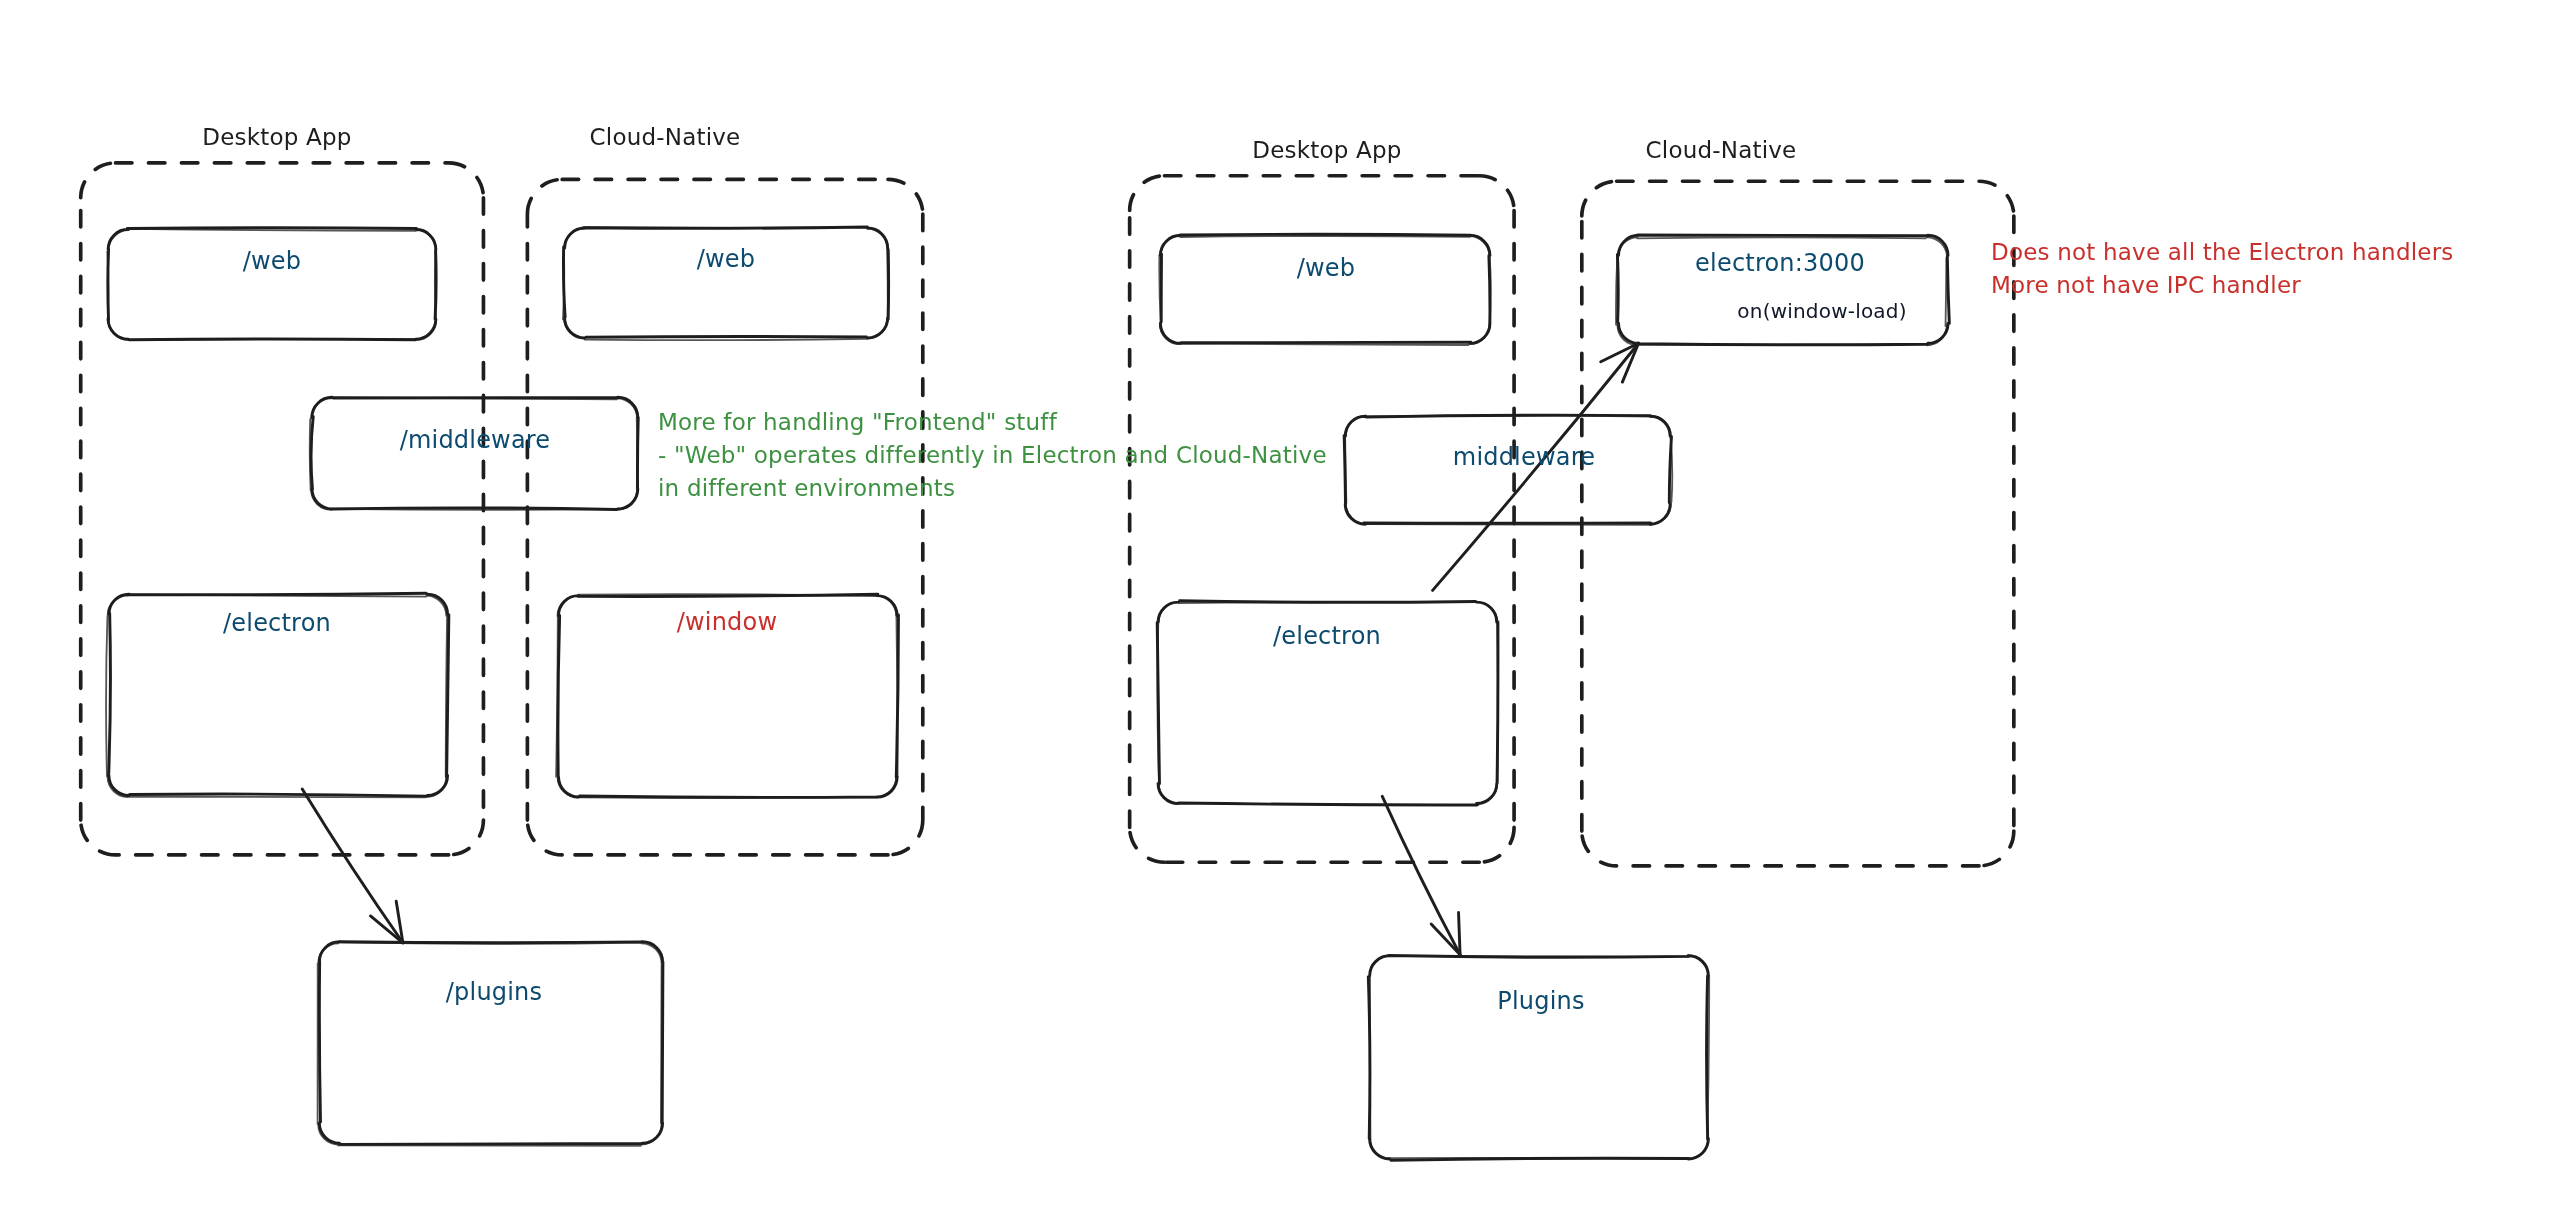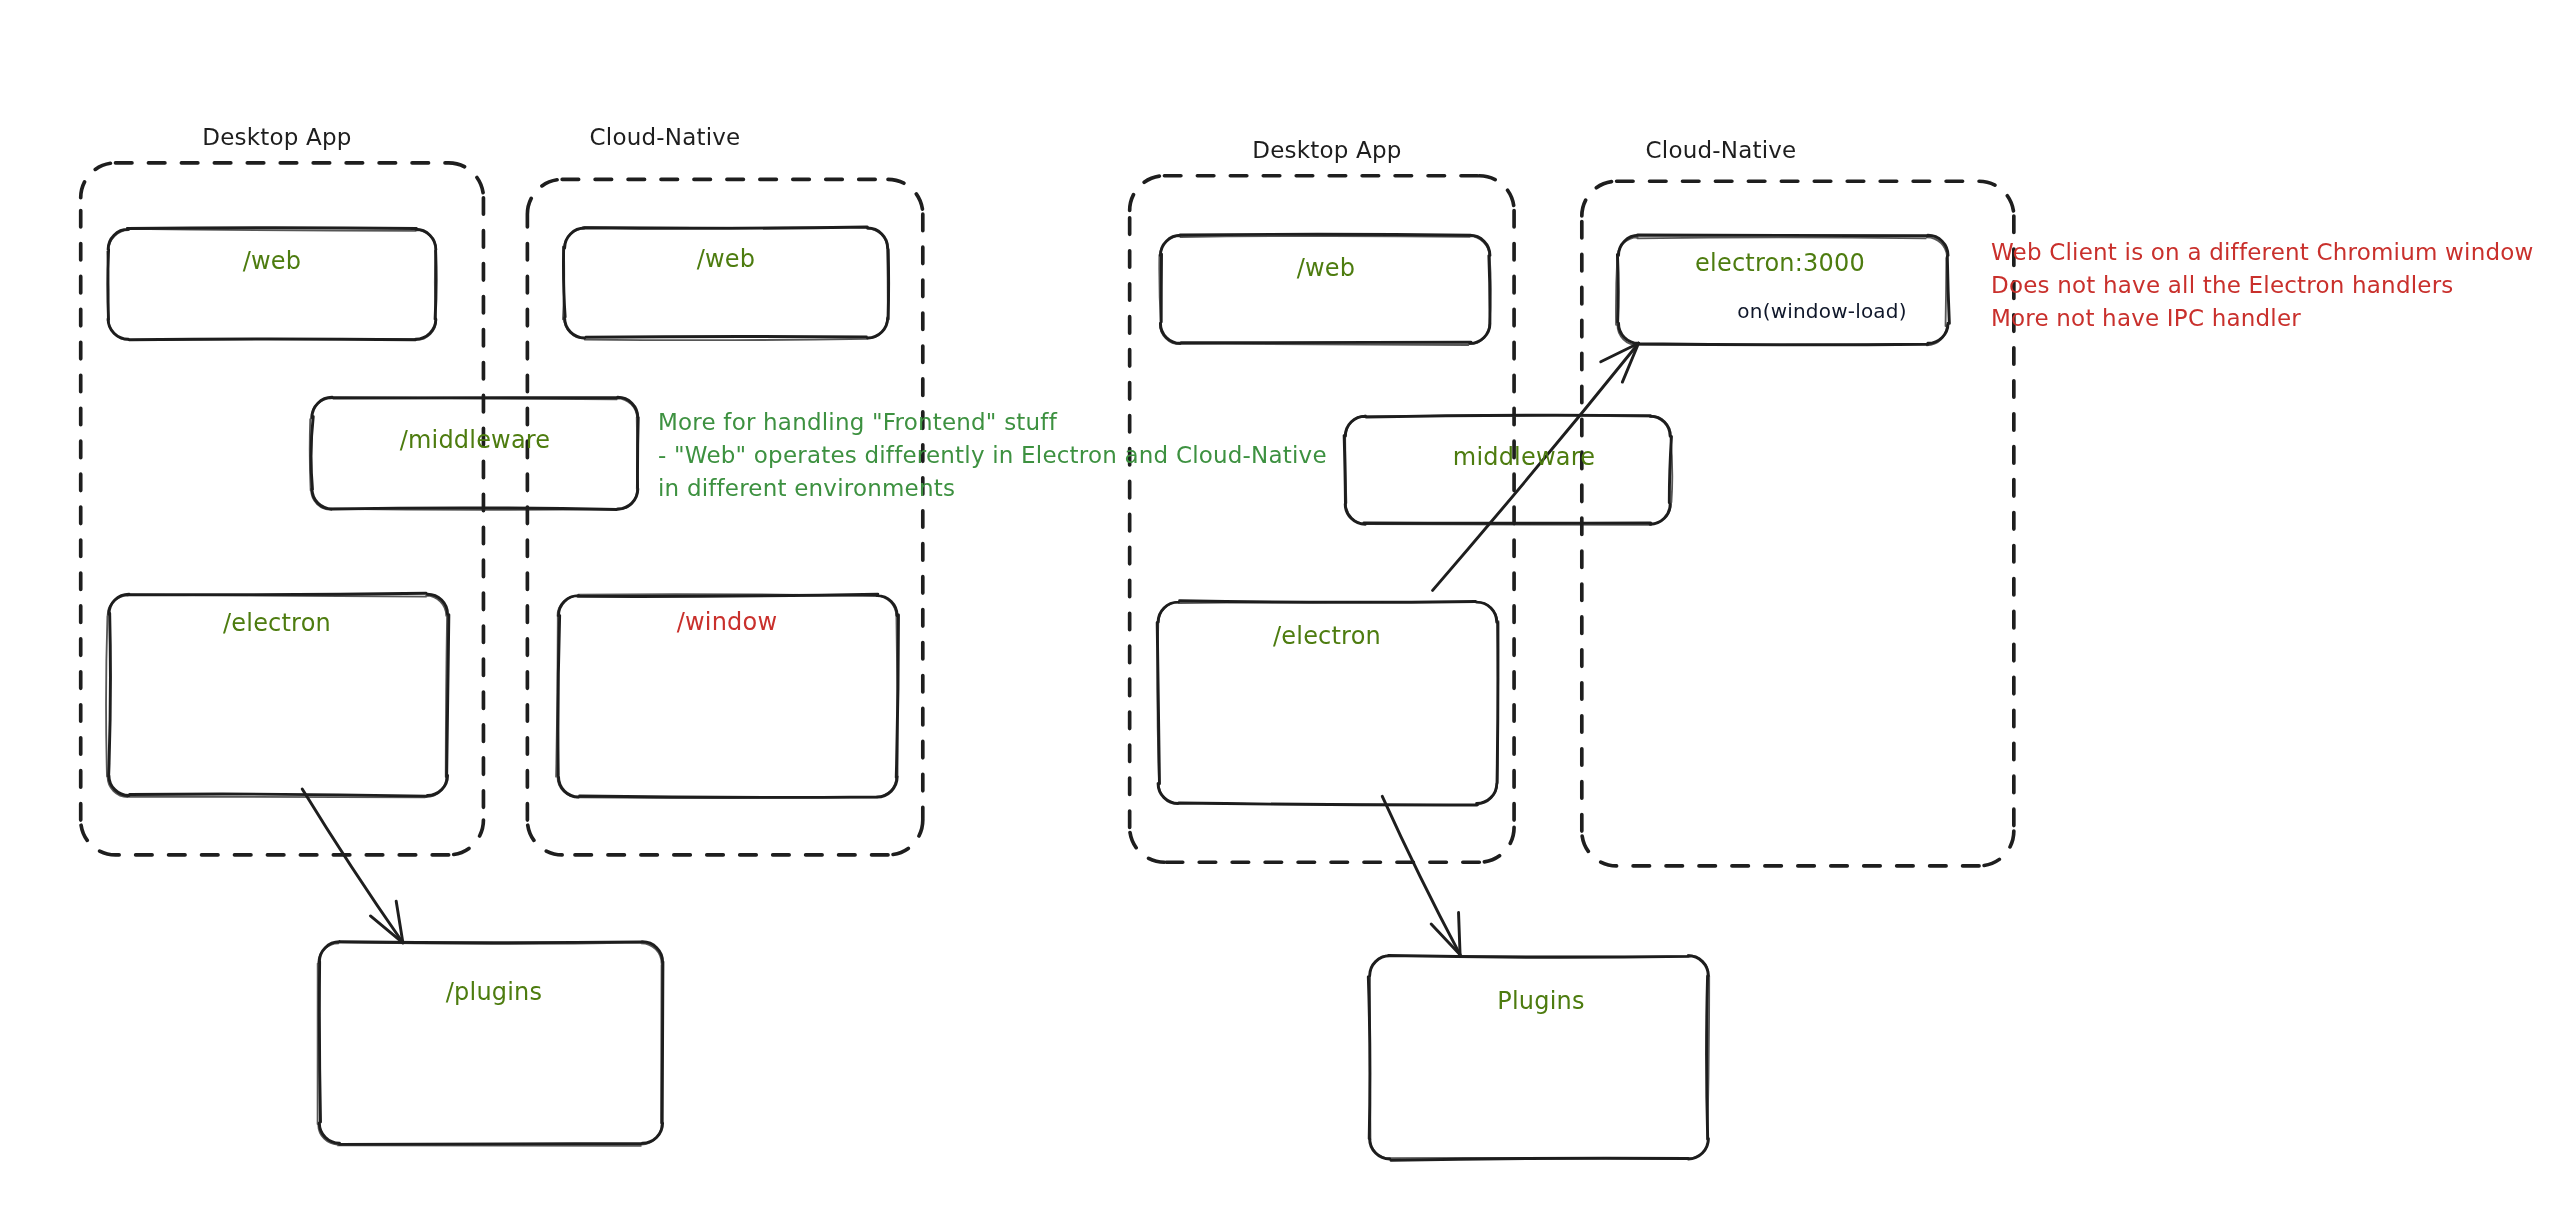--- a/index.html
+++ b/index.html
@@ -36,21 +36,21 @@
     letter-spacing: 0.2px;
     pointer-events: auto;
   }
   .group-title {
     font-size: 23px;
     color: #1e1e1e;
     transform: translateX(-50%);
   }
   .box-label {
     font-size: 24px;
-    color: #4d7c0f;
+    color: #0c4a6e;
     transform: translateX(-50%);
   }
   .box-label.red { color: #c9302c; }
   .note {
     font-size: 23px;
     line-height: 33px;
     white-space: pre;
   }
   .note.green { color: #3d9140; }
   .note.red { color: #c9302c; }
@@ -134,17 +134,17 @@
       <div class="hitbox" style="left: 1618px; top: 236px; width: 330px; height: 108px;"></div>
       <div class="lbl box-label" style="left: 1780px; top: 249px;">electron:3000</div>
       <div class="lbl sub-red" style="left: 1822px; top: 299px;">on(window-load)</div>
       <div class="hitbox" style="left: 1346px; top: 417px; width: 325px; height: 108px;"></div>
       <div class="lbl box-label" style="left: 1524px; top: 443px;">middleware</div>
       <div class="hitbox" style="left: 1159px; top: 602px; width: 339px; height: 201px;"></div>
       <div class="lbl box-label" style="left: 1327px; top: 622px;">/electron</div>
       <div class="hitbox" style="left: 1370px; top: 955px; width: 339px; height: 203px;"></div>
       <div class="lbl box-label" style="left: 1541px; top: 987px;">Plugins</div>
       <div class="lbl note green" style="left: 658px; top: 406px;"><div>More for handling "Frontend" stuff</div><div>- "Web" operates differently in Electron and Cloud-Native</div><div>in different environments</div></div>
-      <div class="lbl note red" style="left: 1991px; top: 236px;"><div>Web Client is on a different Chromium window</div><div>Does not have all the Electron handlers</div><div>More not have IPC handler</div></div>
+      <div class="lbl note red" style="left: 1991px; top: 236px;"><div>Does not have all the Electron handlers</div><div>More not have IPC handler</div></div>
     </div>
 
 </div>
 
 
 </body></html>

